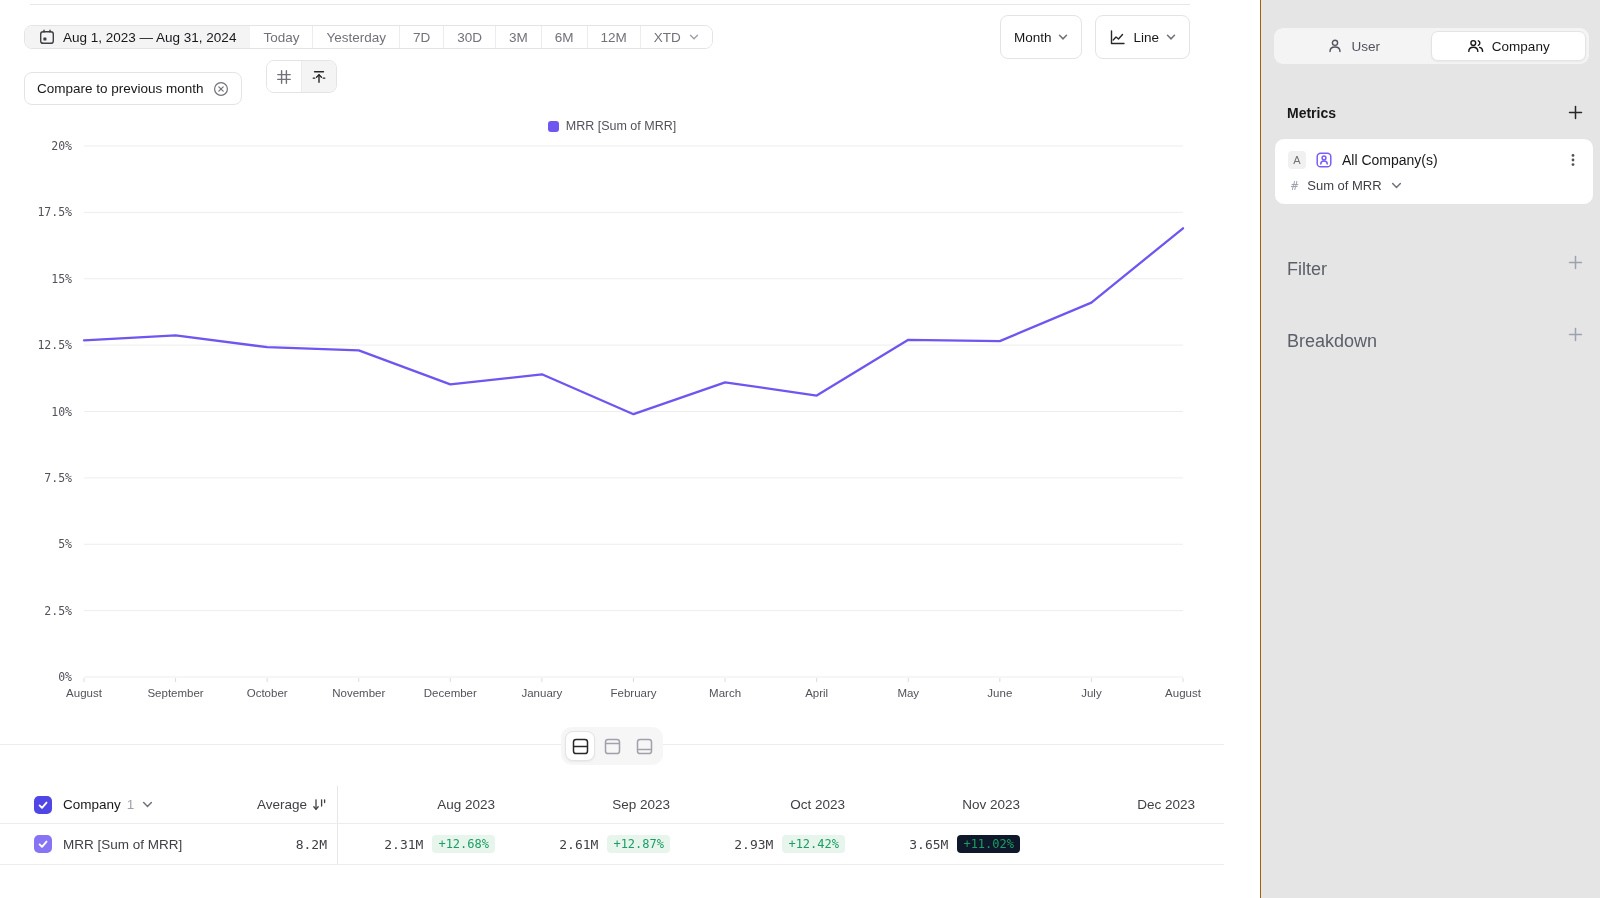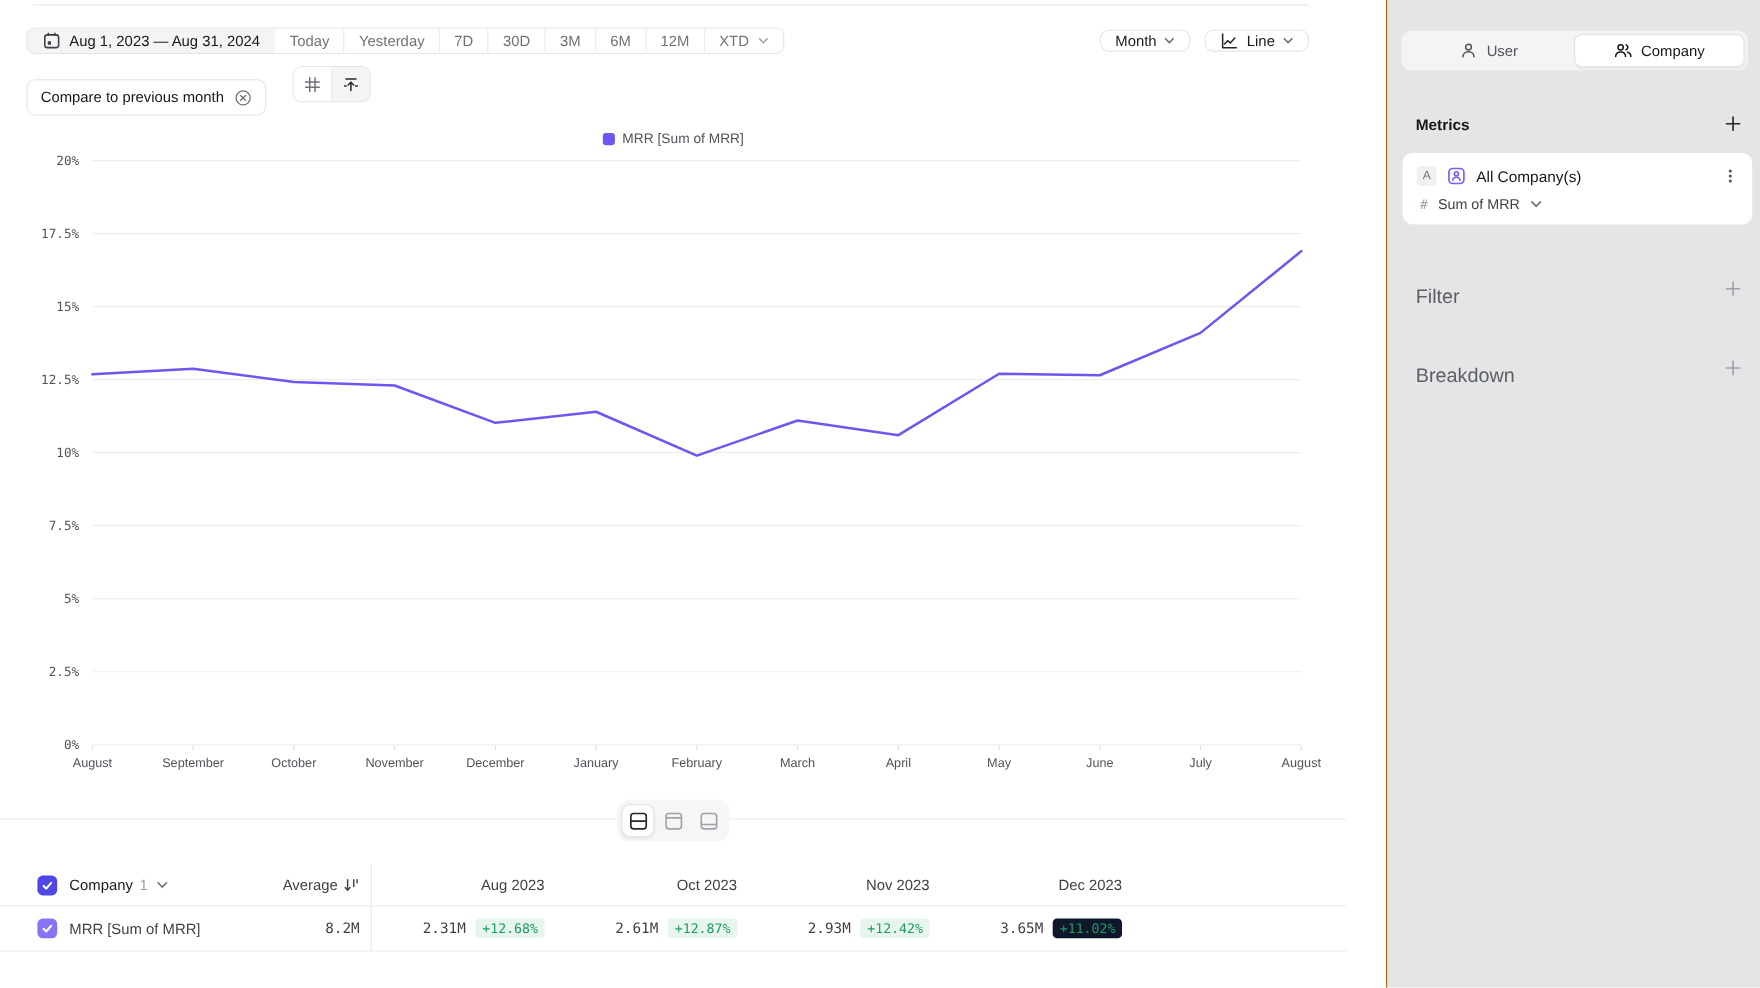--- a/index.html
+++ b/index.html
@@ -11,21 +11,21 @@
   .main{position:absolute;left:0;top:0;width:1224px;height:898px;}
   .top-hairline{position:absolute;top:4px;left:30px;width:1160px;height:1px;background:#e7e7e9;}
 
   
   .toolbar1{position:absolute;top:19px;left:24px;right:34px;height:36px;display:flex;align-items:center;}
   .group{display:flex;align-items:stretch;border:1px solid #e4e4e7;border-radius:8px;background:#fff;overflow:hidden;height:24px;box-sizing:border-box;}
   .seg{display:flex;align-items:center;gap:8px;padding:0 13px;font-size:13.5px;color:#71717a;border-left:1px solid #ececee;cursor:pointer;white-space:nowrap;background:#fff;}
   .seg:first-child{border-left:none;}
   .seg.date{background:#f4f4f5;color:#18181b;font-weight:500;padding:0 14px;}
   .right-btns{margin-left:auto;display:flex;gap:13px;}
-  .btn{display:flex;align-items:center;gap:7px;padding:0 13px;height:20px;box-sizing:border-box;
+  .btn{display:flex;align-items:center;gap:7px;padding:0 13px;height:44px;box-sizing:border-box;
        border:1px solid #e4e4e7;border-radius:8px;background:#fff;font-size:13.5px;color:#18181b;font-weight:500;cursor:pointer;}
   .toolbar2{position:absolute;top:60px;left:24px;height:33px;display:flex;align-items:center;gap:24px;}
   .chip{display:flex;align-items:center;gap:9px;padding:0 12px;height:33px;box-sizing:border-box;
         border:1px solid #e4e4e7;border-radius:8px;font-size:13.5px;color:#18181b;cursor:pointer;background:#fff;margin-top:24px;}
   .icon-pair{height:33px;}
   .icon-btn{display:flex;align-items:center;justify-content:center;width:34px;cursor:pointer;background:#fff;}
   .icon-btn.sel{background:#f4f4f5;border-left:1px solid #ececee;}
 
   
   .legend{position:absolute;top:119px;left:0;width:1224px;display:flex;justify-content:center;align-items:center;gap:7px;}
@@ -287,20 +287,21 @@
           <svg width="15" height="15" viewBox="0 0 15 15" fill="none" stroke="#3f3f46" stroke-width="1.3" stroke-linecap="round">
             <line x1="4" y1="2.8" x2="4" y2="12"></line>
               <polyline points="1.8,9.8 4,12.2 6.2,9.8"></polyline>
             <line x1="9.6" y1="2.8" x2="9.6" y2="9"></line>
               <line x1="12.6" y1="2.8" x2="12.6" y2="5.5"></line>
           </svg>
         </span>
       </div>
       <div class="c-months" id="month-headers">
           <div class="m-cell">Aug 2023</div>
+          <div class="m-cell">Sep 2023</div>
           <div class="m-cell">Oct 2023</div>
           <div class="m-cell">Nov 2023</div>
           <div class="m-cell">Dec 2023</div>
         </div>
     </div>
     <div class="t-row data">
       <div class="c-name">
         <span class="checkbox" id="cb-row" style="background: rgb(134, 116, 244);">
           <svg width="12" height="12" viewBox="0 0 12 12" fill="none" stroke="#fff" stroke-width="1.9" stroke-linecap="round" stroke-linejoin="round">
               <polyline points="2.6,6.4 5,8.8 9.5,3.6"></polyline>

